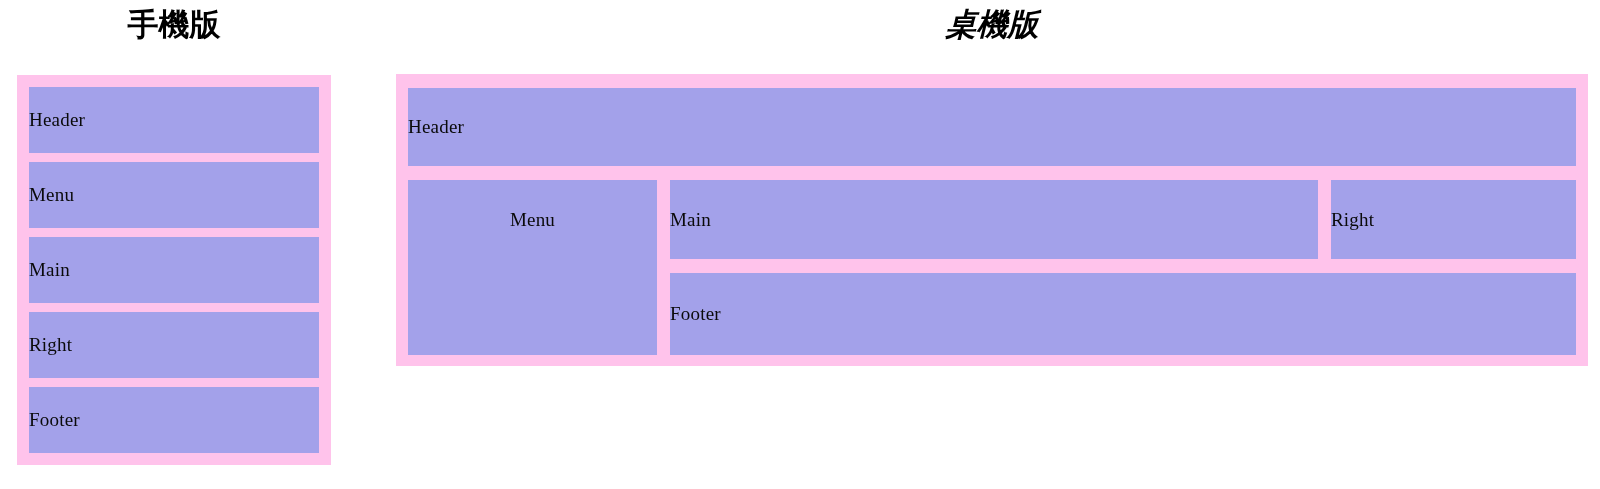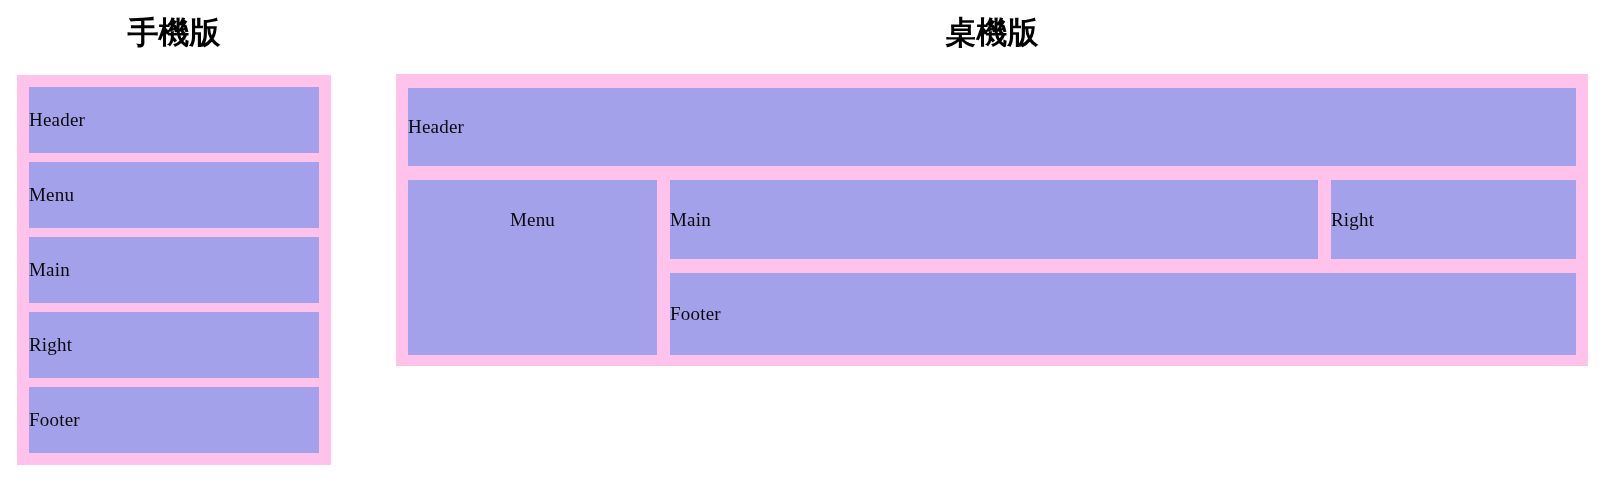--- a/index.html
+++ b/index.html
@@ -8,31 +8,31 @@
     --label-color:#0a0a0a;
     --title-color:#000000;
     --page-bg:#ffffff;
   }
   *{box-sizing:border-box;margin:0;padding:0;}
   html,body{width:1600px;height:489px;background:var(--page-bg);overflow:hidden;}
   body{position:relative;font-family:"Liberation Serif","DejaVu Serif",serif;}
 
   .section-title{
     position:absolute;
-    top:12px;
+    top:4px;
     height:42px;
     line-height:42px;
     text-align:center;
     font-family:"Liberation Sans","DejaVu Sans",sans-serif;
     font-weight:bold;
     font-size:31px;
     color:var(--title-color);
   }
   #mobile-title{left:17px;width:314px;}
-  #desktop-title{left:396px;width:1192px;}
+  #desktop-title{left:396px;width:1192px;font-style:italic;}
 
   .layout-container{
     position:absolute;
     background:var(--container-bg);
   }
 
   .block{
     background:var(--block-bg);
     display:flex;
     align-items:center;

